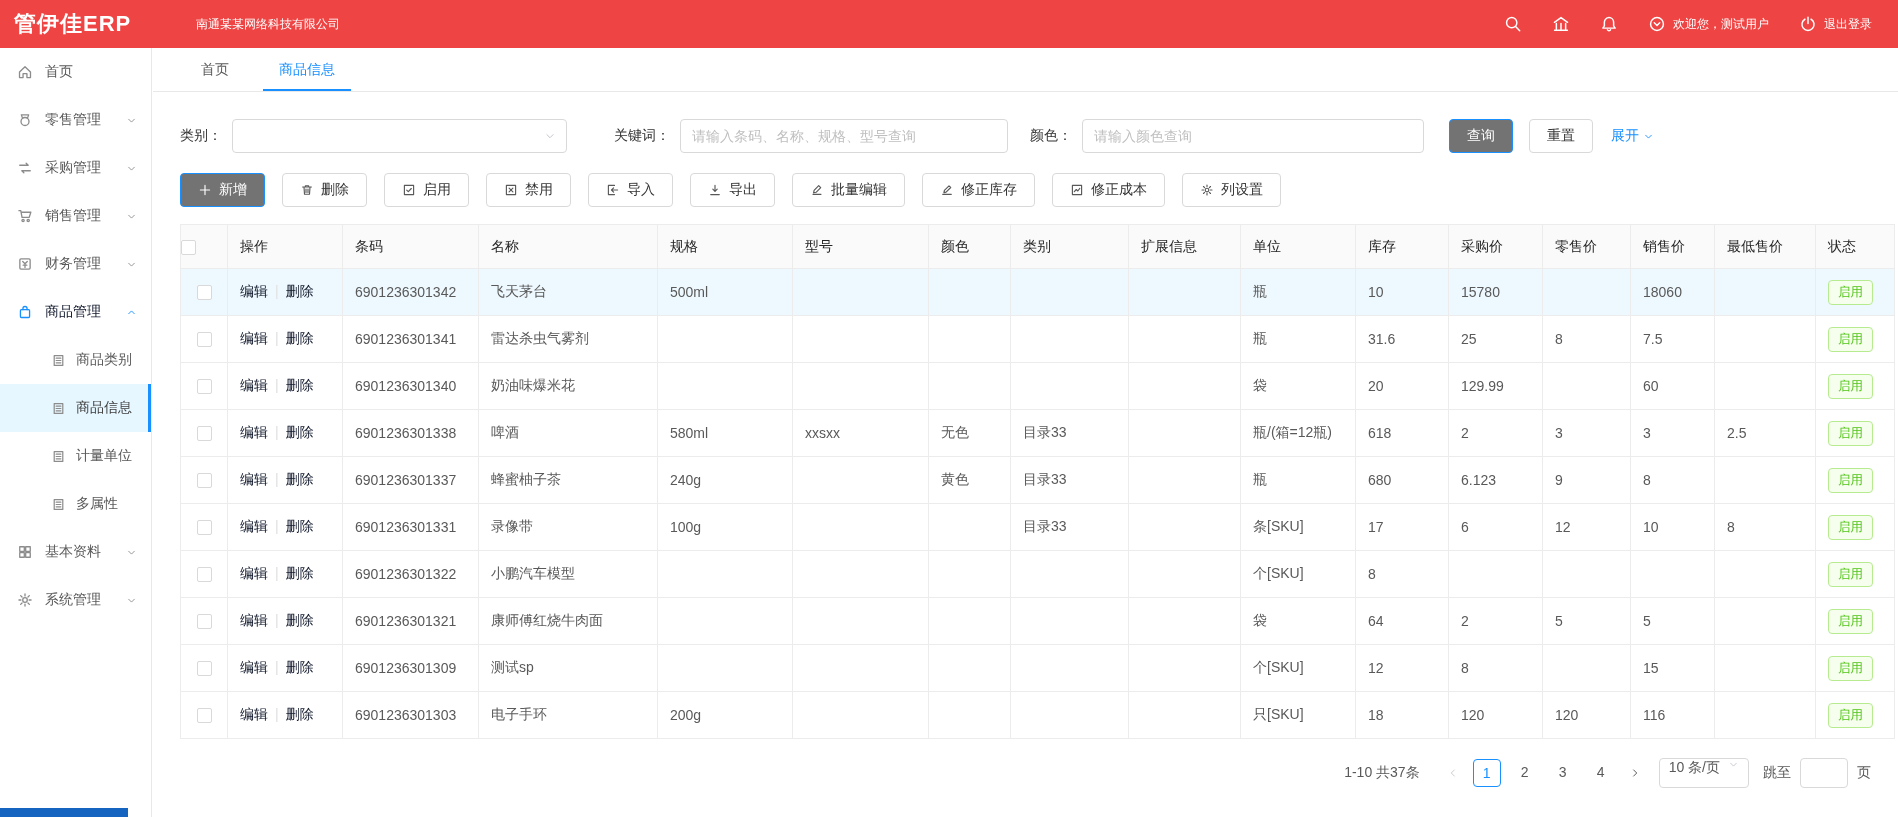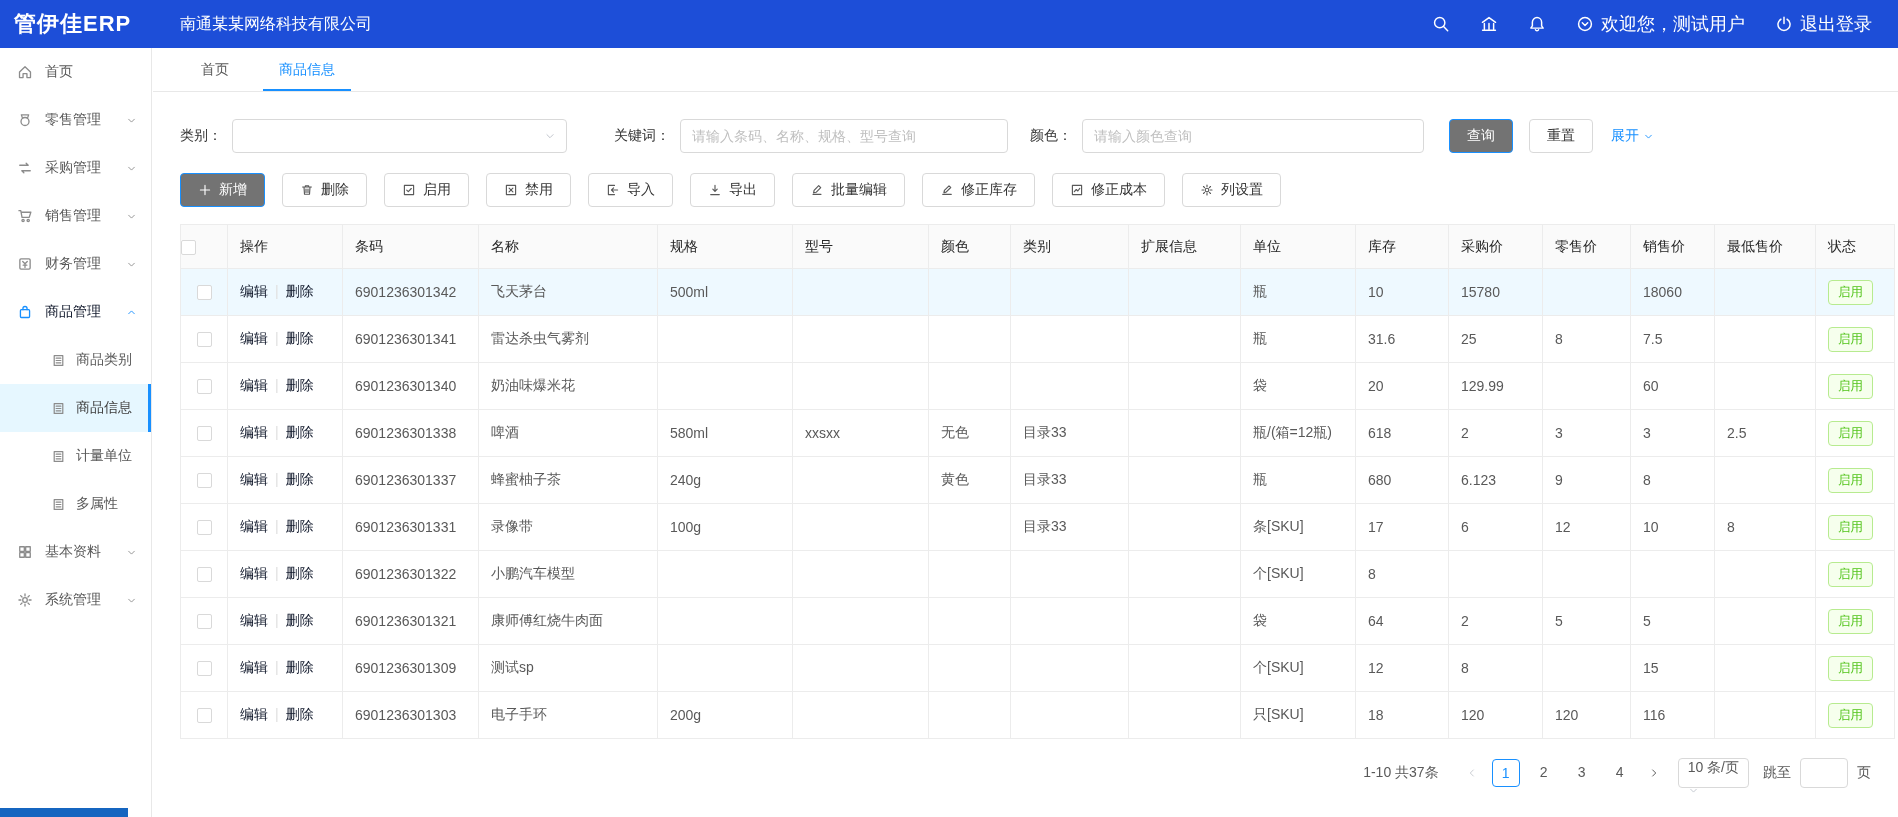--- a/index.html
+++ b/index.html
@@ -7,27 +7,27 @@
   body {
     position:relative; overflow:hidden; background:#fff;
     font-family:"Liberation Sans","DejaVu Sans",sans-serif;
     font-size:14px; color:#595959;
   }
   svg { display:block; }
 
   
   .app-header {
     position:absolute; top:0; left:0; right:0; height:48px;
-    background:#1d4ed8; color:#fff; display:flex; align-items:center;
+    background:#ef4444; color:#fff; display:flex; align-items:center;gap:24px;
   }
   .logo { margin-left:14px; width:148px; font-size:22px; font-weight:bold; letter-spacing:1px; }
-  .company { margin-left:18px; font-size:16px; }
+  .company { margin-left:10px; font-size:12px; }
   .header-right { margin-left:auto; display:flex; align-items:center; margin-right:26px; }
   .hicon { width:18px; height:18px; cursor:pointer; }
-  .header-right > .hbtn { margin-left:30px; display:flex; align-items:center; gap:7px; cursor:pointer; font-size:18px; }
+  .header-right > .hbtn { margin-left:30px; display:flex; align-items:center; gap:7px; cursor:pointer; font-size:12px; }
 
   
   .sidebar {
     position:absolute; top:48px; left:0; bottom:0; width:152px;
     background:#fff; border-right:1px solid #e8e8e8;
   }
   .menu-item {
     height:48px; display:flex; align-items:center; padding-left:17px;
     color:#595959; cursor:pointer; position:relative;
   }
@@ -105,21 +105,21 @@
     margin:19px 27px 0 0; display:flex; align-items:center; justify-content:flex-end;
     color:#595959;
   }
   .pg-summary { margin-right:18px; }
   .pg-arrow { width:12px; height:12px; margin:0 9px; cursor:pointer; }
   .pg-arrow.disabled { color:#c9ccd1; }
   .pg-num { min-width:28px; height:28px; line-height:26px; text-align:center; margin:0 5px; cursor:pointer; border-radius:4px; }
   .pg-num.active { border:1px solid #1890ff; color:#1890ff; }
   .pg-size {
     height:30px; border:1px solid #d9d9d9; border-radius:4px; margin-left:9px;
-    display:flex; align-items:flex-start; padding:0 9px; gap:8px; cursor:pointer; color:#595959;flex-direction:column;
+    display:flex; align-items:flex-start; padding:0 9px; gap:8px; cursor:pointer; color:#595959;
   }
   .pg-size .sicon { width:11px; height:11px; color:#c0c4cc; }
   .pg-jump { margin-left:14px; }
   .pg-input { width:48px; height:30px; border:1px solid #d9d9d9; border-radius:4px; margin:0 9px; outline:none; }
 </style>
 </head>
 <body>
 
 <div class="app-header">
   <div class="logo">管伊佳ERP</div>

